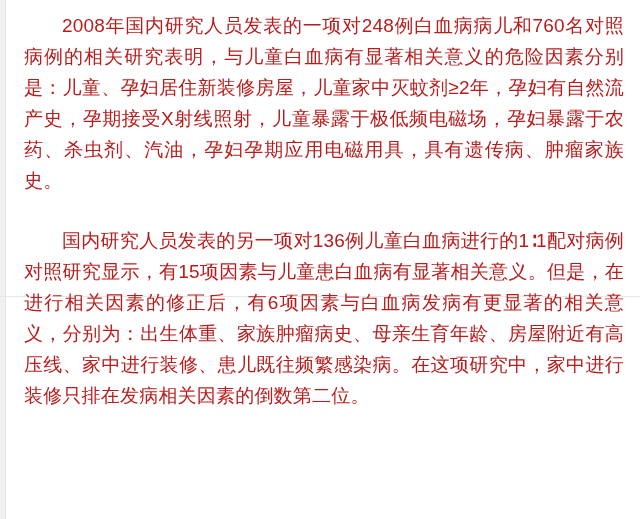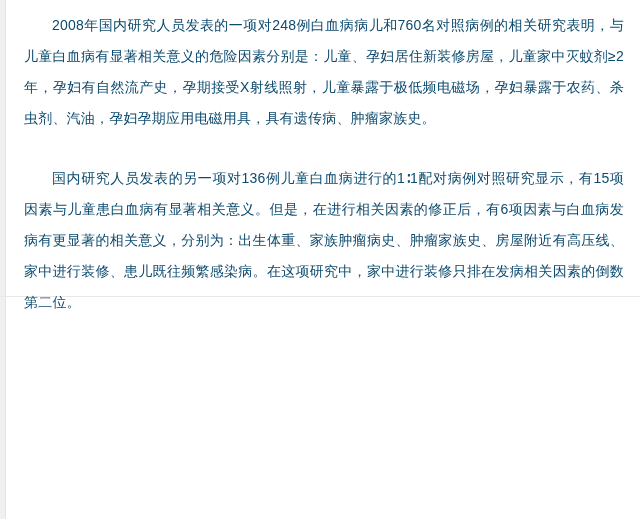--- a/index.html
+++ b/index.html
@@ -31,22 +31,22 @@
   }
   .content {
     position: absolute;
     left: 24px;
     top: 0;
     width: 600px;
     padding-top: 10px;
     box-sizing: border-box;
   }
   .para {
-    color: #0c4a6e;
-    font-size: 14px;
+    color: #b91c1c;
+    font-size: 19px;
     line-height: 31px;
     letter-spacing: 0.2px;
     text-align: justify;
     text-justify: inter-ideograph;
     margin: 0 0 27px 0;
     text-indent: 2em;
     word-break: break-all;
   }
   .para.sep-top {
     padding-top: 2px;
@@ -64,16 +64,16 @@
 <body>
 
 <div class="page">
 
   <div class="left-rule"></div>
 
   <div class="divider d1"></div>
 
   <div class="content">
     <p class="para">2008年国内研究人员发表的一项对248例白血病病儿和760名对照病例的相关研究表明，与儿童白血病有显著相关意义的危险因素分别是：儿童、孕妇居住新装修房屋，儿童家中灭蚊剂≥2年，孕妇有自然流产史，孕期接受X射线照射，儿童暴露于极低频电磁场，孕妇暴露于农药、杀虫剂、汽油，孕妇孕期应用电磁用具，具有遗传病、肿瘤家族史。</p>
-    <p class="para sep-top">国内研究人员发表的另一项对136例儿童白血病进行的1∶1配对病例对照研究显示，有15项因素与儿童患白血病有显著相关意义。但是，在进行相关因素的修正后，有6项因素与白血病发病有更显著的相关意义，分别为：出生体重、家族肿瘤病史、肿瘤家族史、房屋附近有高压线、家中进行装修、患儿既往频繁感染病。在这项研究中，家中进行装修只排在发病相关因素的倒数第二位。</p>
+    <p class="para sep-top">国内研究人员发表的另一项对136例儿童白血病进行的1∶1配对病例对照研究显示，有15项因素与儿童患白血病有显著相关意义。但是，在进行相关因素的修正后，有6项因素与白血病发病有更显著的相关意义，分别为：出生体重、家族肿瘤病史、母亲生育年龄、房屋附近有高压线、家中进行装修、患儿既往频繁感染病。在这项研究中，家中进行装修只排在发病相关因素的倒数第二位。</p>
   </div>
 
 </div>
 
 </body></html>

